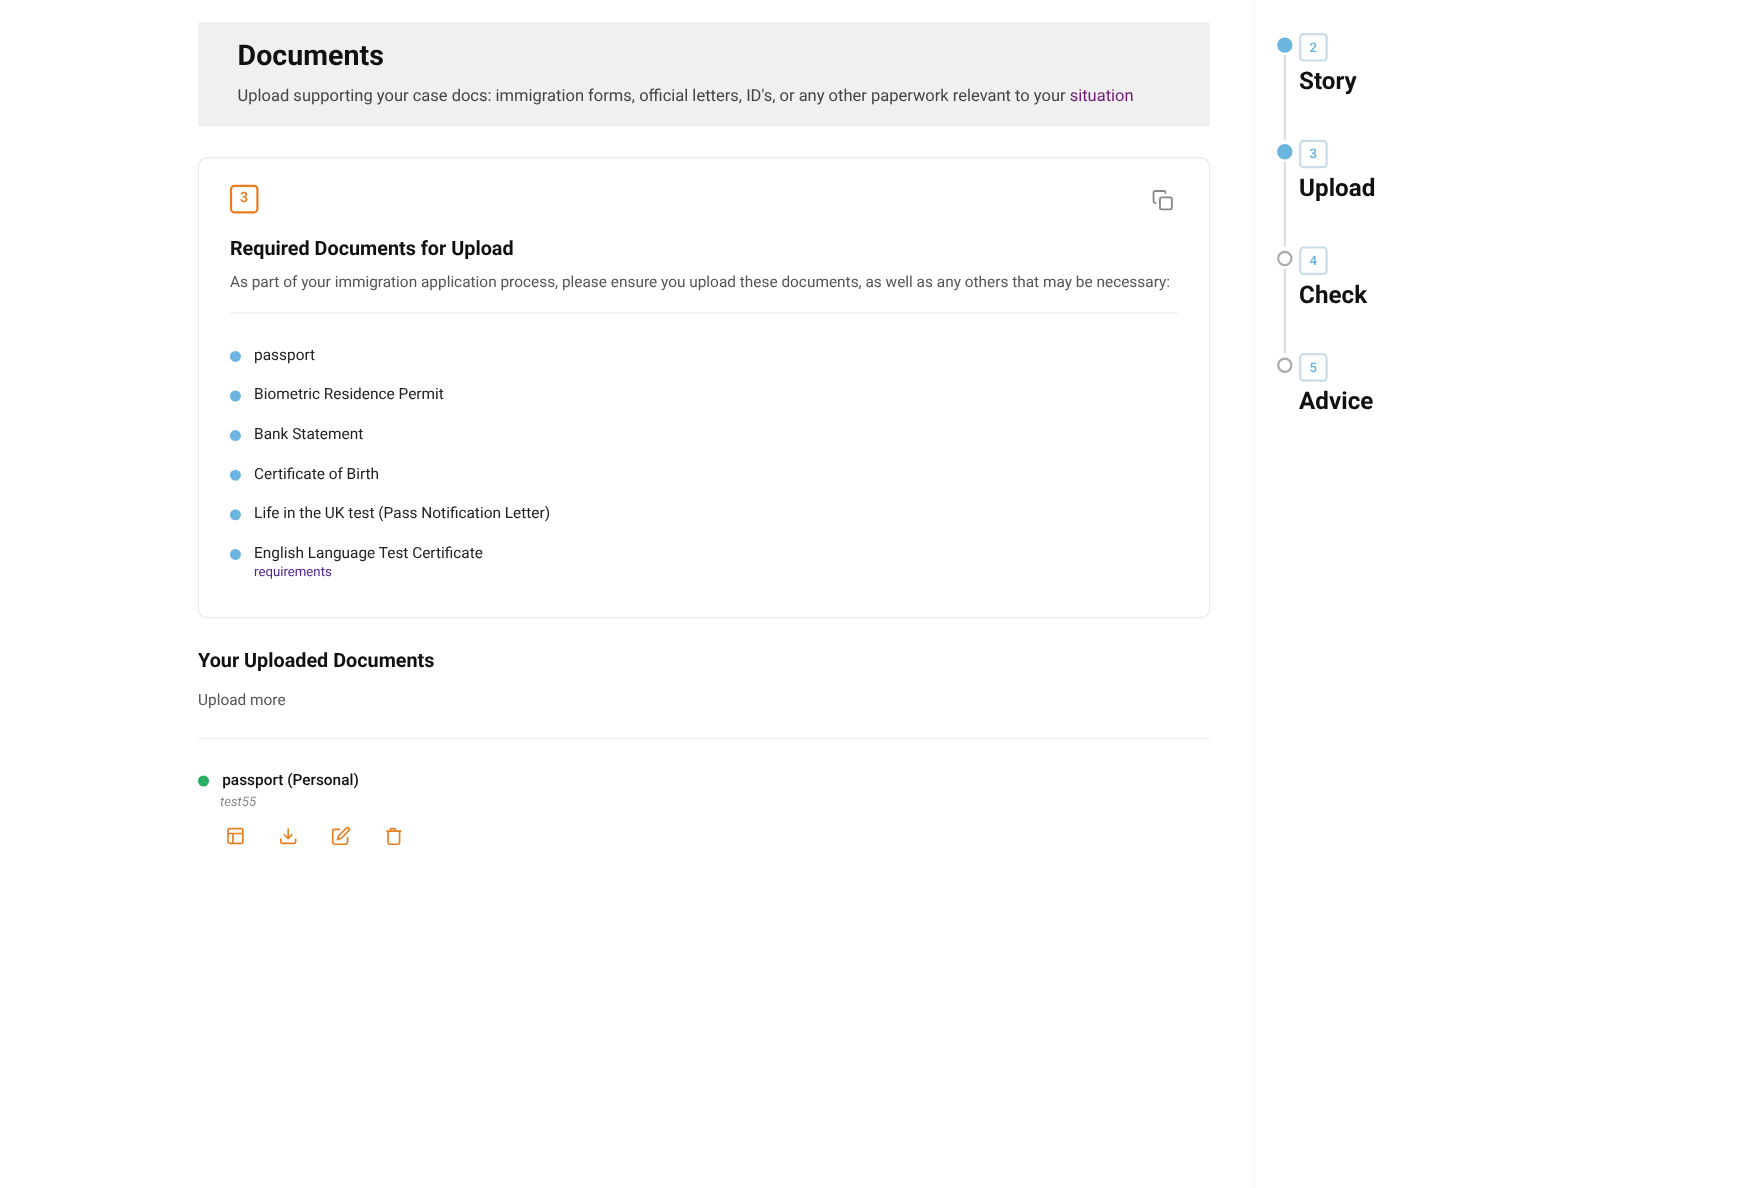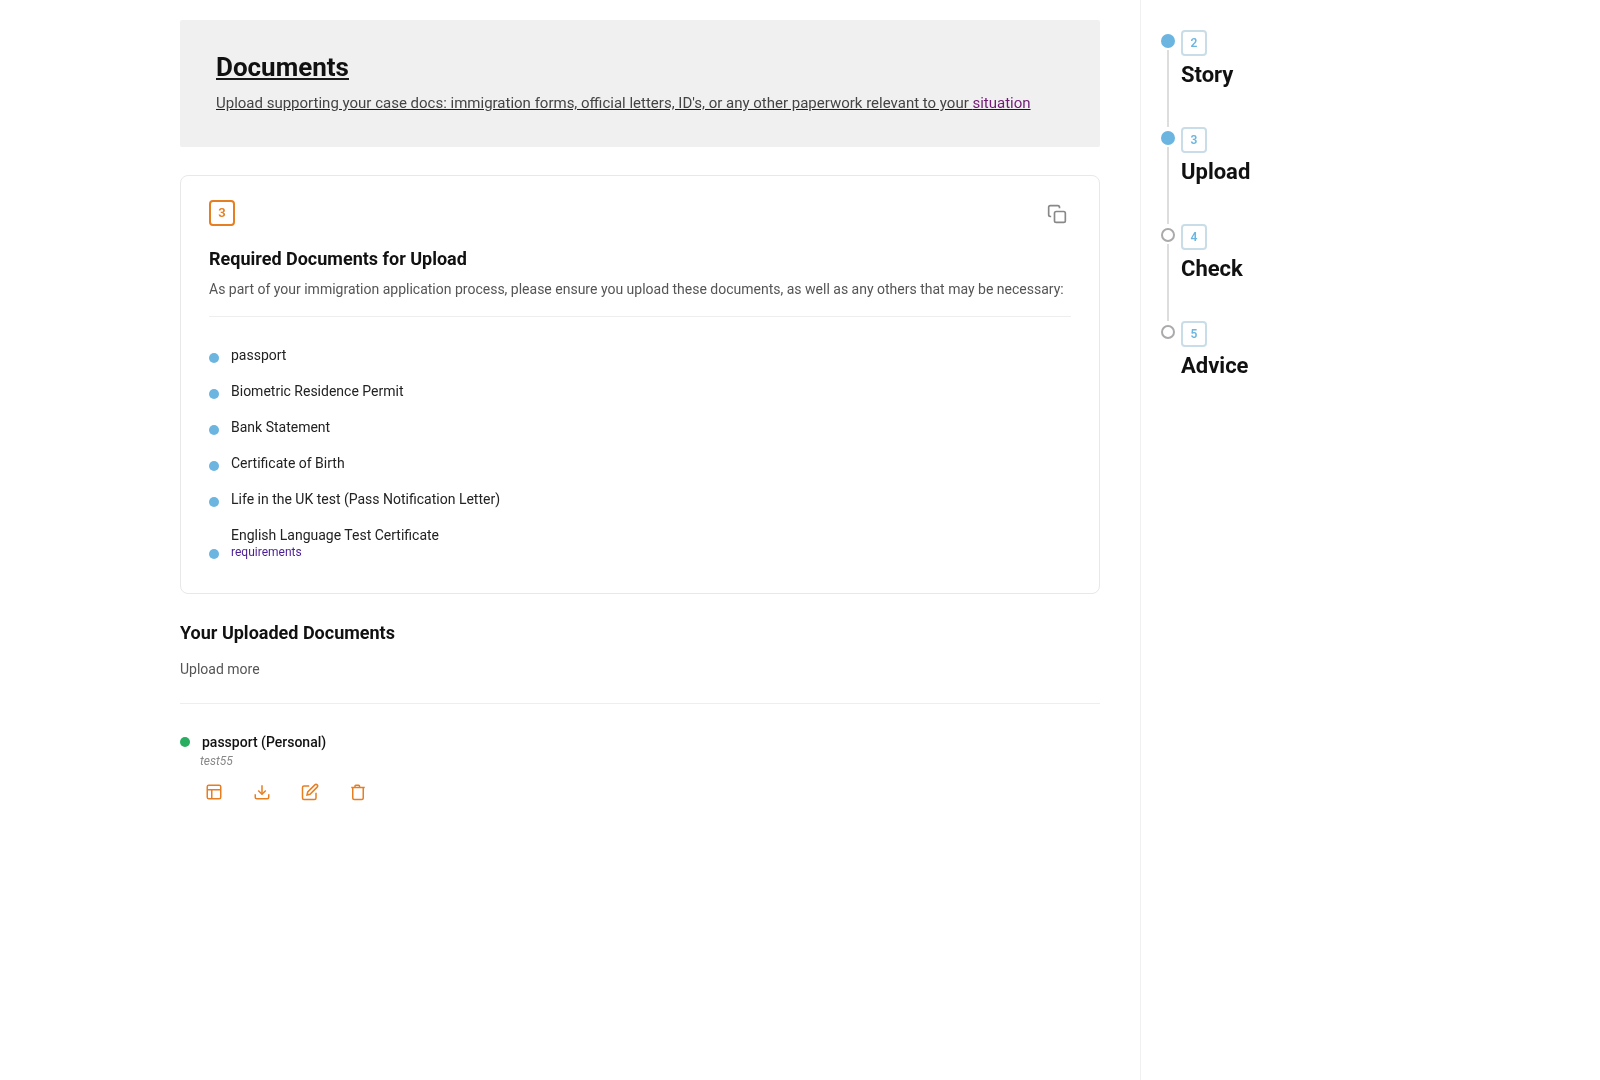--- a/index.html
+++ b/index.html
@@ -19,23 +19,22 @@
 
     .main-content {
       flex: 1;
       padding: 20px 40px 40px 180px;
       max-width: 1140px;
     }
 
     .documents-header-card {
       background: #f0f0f0;
       border-radius: 2px;
-      padding: 32px 36px;
+      padding: 16px 36px;
       margin-bottom: 28px;
-      text-decoration: underline;
     }
 
     .documents-header-card h1 {
       font-size: 26px;
       font-weight: 700;
       margin-bottom: 10px;
       color: #111;
     }
 
     .documents-header-card p {
@@ -102,21 +101,21 @@
       border-bottom: 1px solid #eee;
     }
 
     .doc-list {
       list-style: none;
       padding: 0;
     }
 
     .doc-list li {
       display: flex;
-      align-items: flex-end;
+      align-items: flex-start;
       padding: 10px 0;
       font-size: 14px;
       color: #222;
       gap: 12px;
     }
 
     .doc-list li .bullet {
       width: 10px;
       height: 10px;
       border-radius: 50%;

